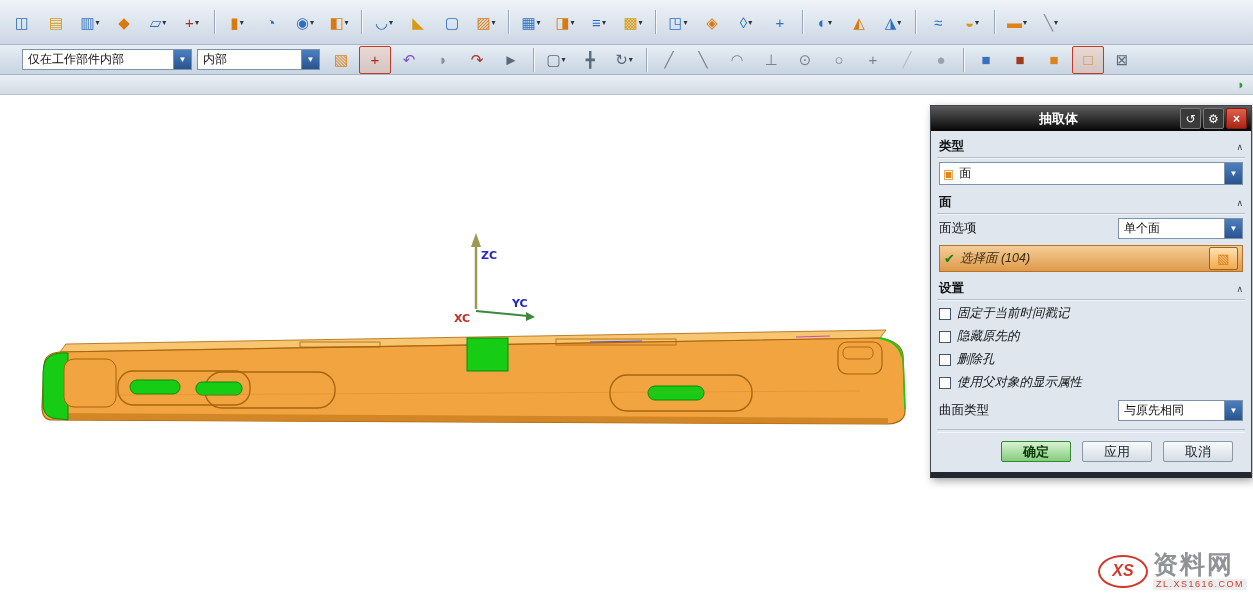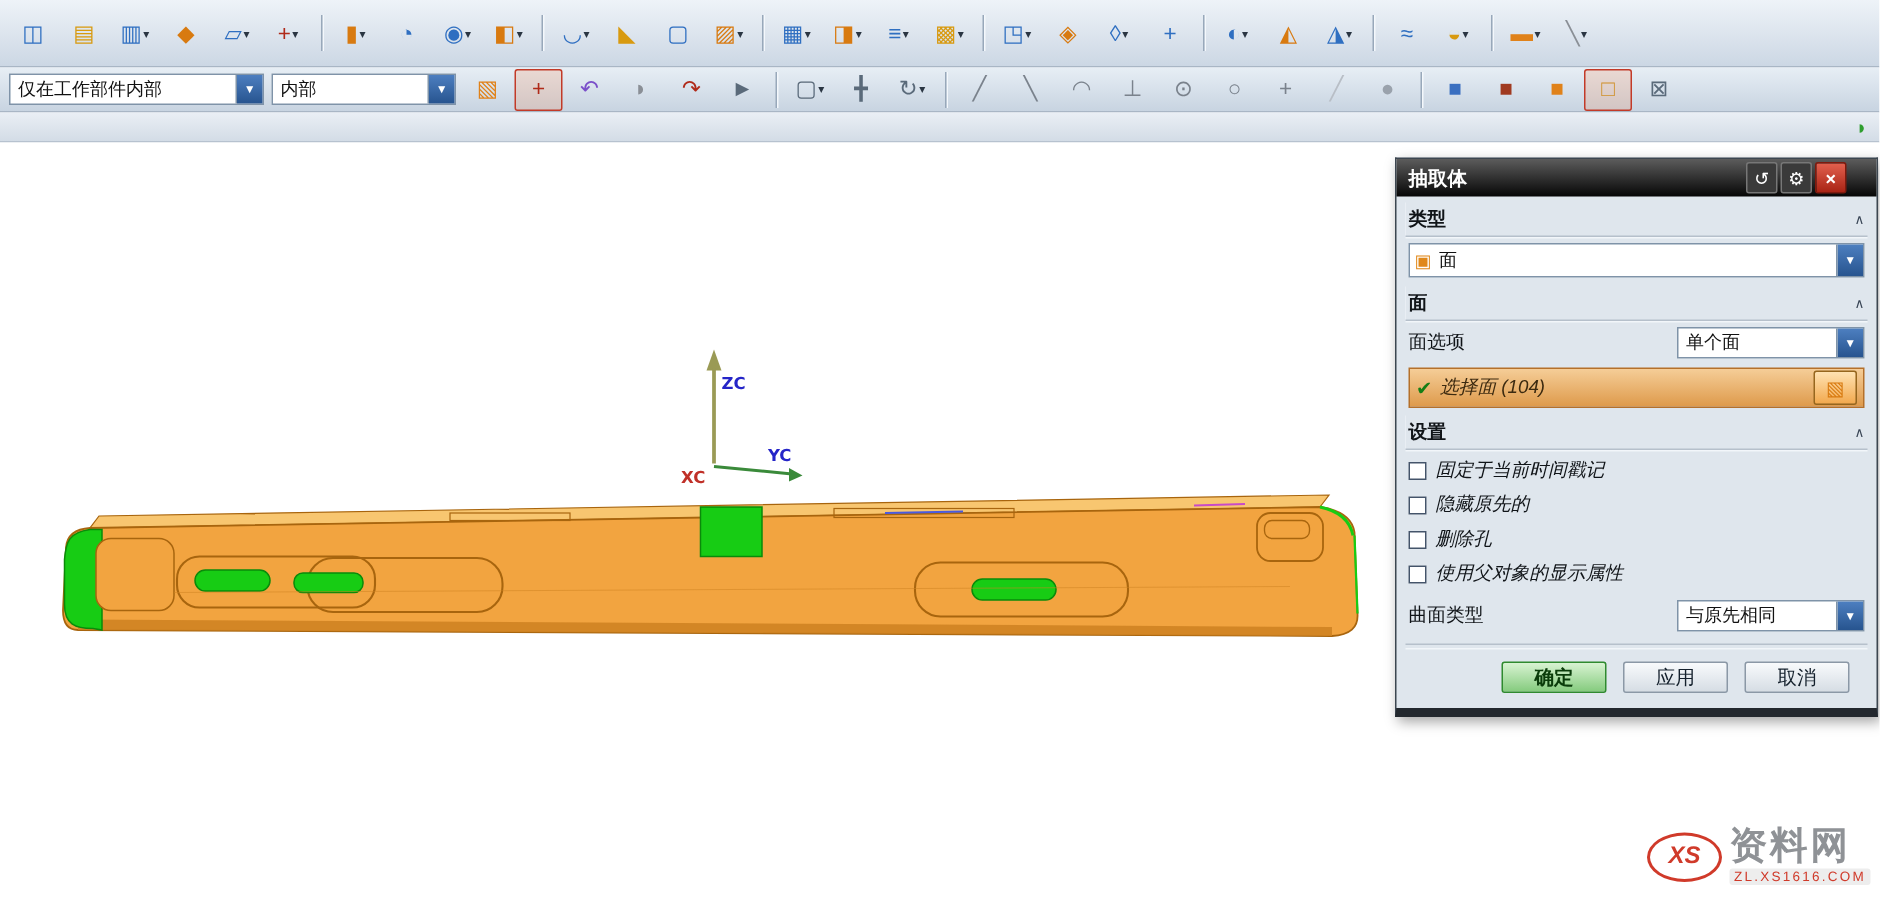--- a/index.html
+++ b/index.html
@@ -25,36 +25,36 @@
   .cue{position:absolute;right:8px;top:2px;font-size:13px;color:#2f9e2f;}
 
   
   .combo{height:21px;background:#fff;border:1px solid #7f93a8;display:flex;align-items:center;
     font-size:12px;box-sizing:border-box;}
   .combo .combo-text{padding:0 5px;flex:1;white-space:nowrap;overflow:hidden;color:#111;}
   .combo .combo-icon{padding-left:3px;font-size:12px;}
   .combo .combo-btn{width:17px;align-self:stretch;background:linear-gradient(#4d7fc0,#27548f);
     color:#fff;font-size:8px;display:flex;align-items:center;justify-content:center;
     border-left:1px solid #7f93a8;}
-  .combo.scope{width:170px;}
+  .combo.scope{width:170px;margin-left:16px;}
   .combo.inner{width:123px;}
   .combo.full{flex:1;height:23px;}
   .combo.w125{width:125px;height:21px;}
 
   
   .viewport{position:absolute;left:0;top:95px;width:1253px;height:503px;background:#ffffff;}
   .model-svg{position:absolute;left:0;top:0;}
   .triad-label{font-size:11px;font-weight:bold;font-family:"DejaVu Sans",sans-serif;}
 
   
   .dialog{position:absolute;left:930px;top:105px;width:322px;box-sizing:border-box;
     background:#dfe6ed;border:1px solid #3c4document4;border:1px solid #3c4650;
     border-bottom:6px solid #23282e;box-shadow:2px 3px 8px rgba(0,0,0,.35);}
   .dlg-title{height:25px;background:linear-gradient(#5c5c5c,#060606);display:flex;align-items:center;
-    padding:0 20px 0 8px;}
+    padding:0 4px 0 8px;text-align:center;}
   .dlg-title-text{color:#fff;font-size:13px;font-weight:bold;flex:1;}
   .dlg-btn{width:19px;height:19px;margin-left:2px;display:flex;align-items:center;justify-content:center;
     font-size:12px;color:#fff;border:1px solid #777;background:#3a3a3a;border-radius:2px;}
   .dlg-btn.close{background:linear-gradient(#e2604e,#a92415);border-color:#7e1a0e;font-weight:bold;}
   .dlg-body{padding:2px 6px 0 6px;}
   .section-h{display:flex;justify-content:space-between;align-items:center;font-weight:bold;
     font-size:12.5px;color:#101418;padding:4px 2px 2px;border-bottom:1px solid #b6c0cb;
     box-shadow:0 1px 0 #f2f6fa;margin-top:1px;}
   .section-h .chev{font-size:9px;color:#3a4656;font-weight:normal;}
   .row{display:flex;align-items:center;padding:4px 2px;font-size:12.5px;color:#101418;}

